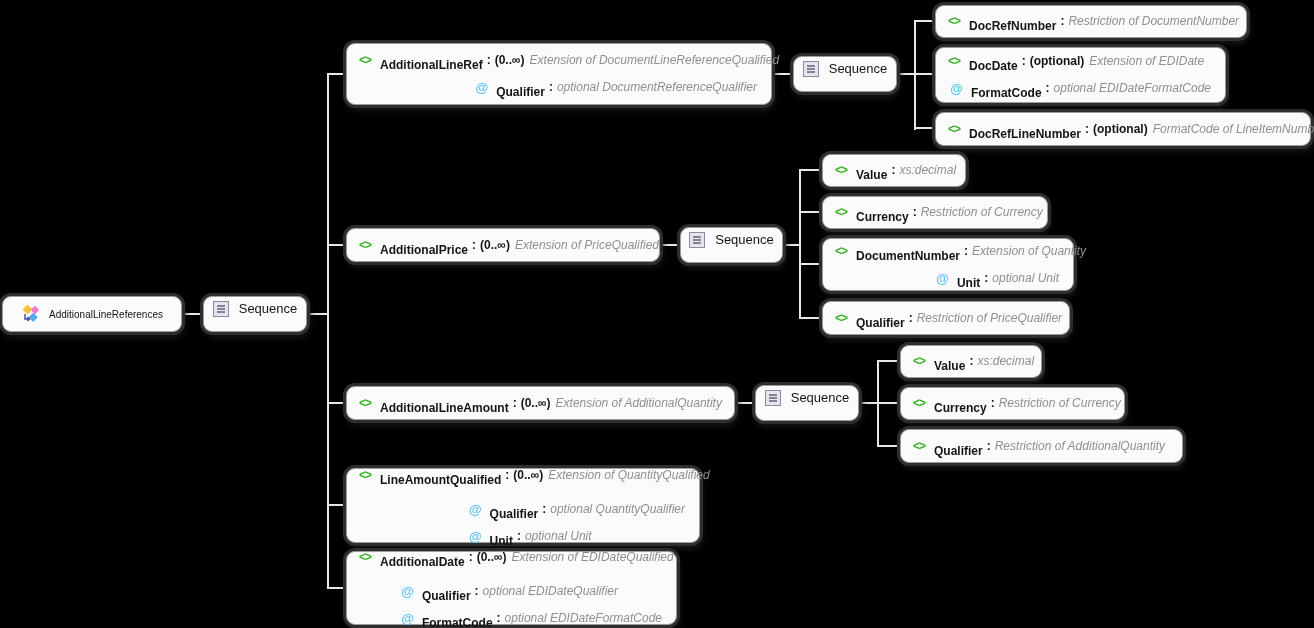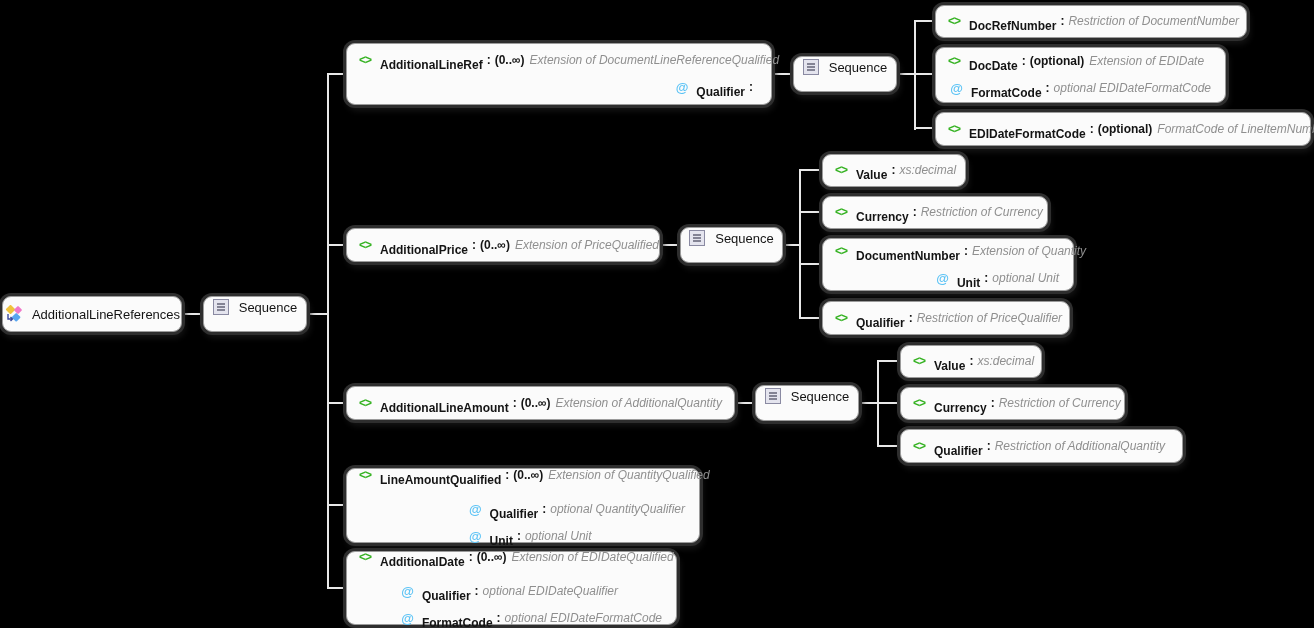--- a/index.html
+++ b/index.html
@@ -21,25 +21,25 @@
   }
   .row{display:flex;align-items:center;line-height:17px;}
   .attrs{display:flex;flex-direction:column;align-self:flex-end;margin-right:2px;}
   .attrs.gap{margin-top:7px;}
   .el-icon{color:#35b222;font-weight:700;font-size:12px;letter-spacing:-1px;margin-right:9px;}
   .at-icon{color:#5cc3f5;font-weight:700;font-size:13px;margin-right:8px;}
   .name{font-weight:600;color:#141414;margin-top:10px;}
   .sep{margin:0 4px;font-weight:600;color:#141414;}
   .occurs{font-weight:600;margin-right:5px;}
   .type{font-style:italic;color:#8f8f8f;}
-  .seq{flex-direction:row;align-items:flex-end;padding:16px 14px;}
+  .seq{flex-direction:row;align-items:flex-start;padding:4px 14px;}
   .seq .label{font-size:13px;color:#141414;margin-left:10px;}
   .seq-icon{display:inline-flex;}
   .root-icon{display:inline-flex;margin-right:8px;}
-  .root .label{font-size:13px;color:#141414;}
+  .root .label{font-size:10px;color:#141414;}
   .root{flex-direction:row;align-items:center;}
 </style>
 </head>
 <body>
 
 <div class="stage">
 
   <div class="line h" style="left:182px;top:313px;width:22px"></div>
   <div class="line h" style="left:307px;top:313px;width:21px"></div>
   <div class="line v" style="left:327px;top:73px;height:516px"></div>
@@ -101,20 +101,21 @@
       <span class="name">AdditionalLineRef</span>
       <span class="sep">:</span>
       <span class="occurs">(0..∞)</span>
       <span class="type">Extension of DocumentLineReferenceQualified</span>
     </div>
     <div class="attrs">
       <div class="row">
         <span class="at-icon">@</span>
         <span class="name">Qualifier</span>
         <span class="sep">:</span>
+        <span class="type">optional DocumentReferenceQualifier</span>
       </div>
     </div>
   </div>
 
   <div class="node seq" style="left:793px;top:56px;width:104px;height:36px">
     <span class="seq-icon">
       <svg width="16" height="16" viewBox="0 0 16 16">
           <rect x="0.5" y="0.5" width="15" height="15" fill="#e4e4ee" stroke="#8a8aa2"></rect>
           <line x1="4" y1="5" x2="12" y2="5" stroke="#5a5a6e" stroke-width="1.4"></line>
           <line x1="4" y1="8" x2="12" y2="8" stroke="#5a5a6e" stroke-width="1.4"></line>
@@ -147,21 +148,21 @@
         <span class="name">FormatCode</span>
         <span class="sep">:</span>
         <span class="type">optional EDIDateFormatCode</span>
       </div>
     </div>
   </div>
 
   <div class="node" style="left:935px;top:112px;width:376px;height:34px">
     <div class="row">
       <span class="el-icon">&lt;&gt;</span>
-      <span class="name">EDIDateFormatCode</span>
+      <span class="name">DocRefLineNumber</span>
       <span class="sep">:</span>
       <span class="occurs">(optional)</span>
       <span class="type">FormatCode of LineItemNumber</span>
     </div>
   </div>
 
   <div class="node" style="left:346px;top:228px;width:314px;height:34px">
     <div class="row">
       <span class="el-icon">&lt;&gt;</span>
       <span class="name">AdditionalPrice</span>

